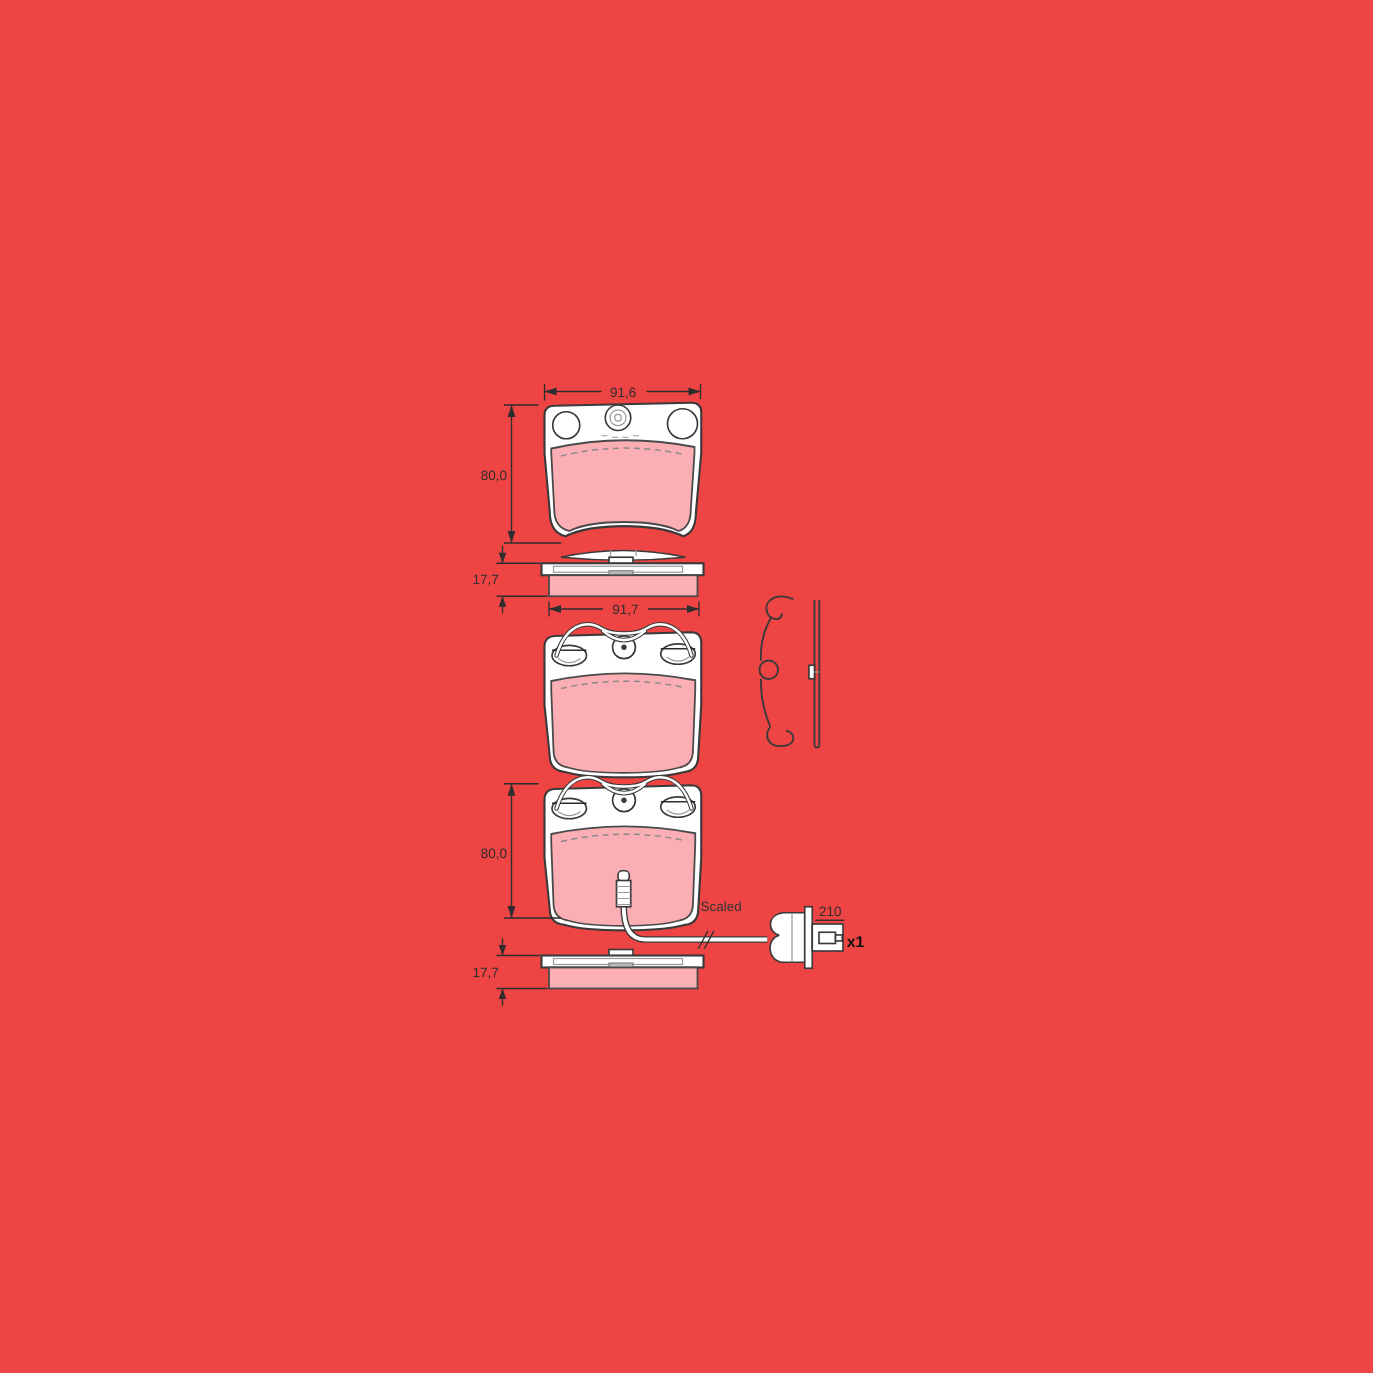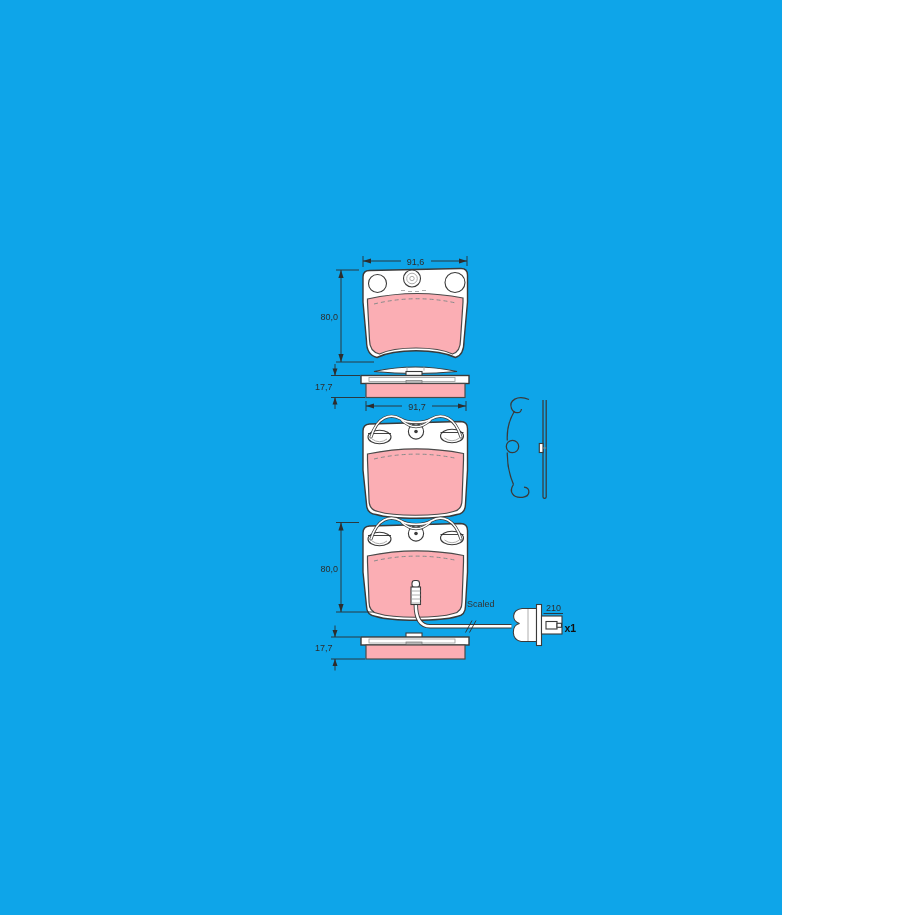--- a/index.html
+++ b/index.html
@@ -1,17 +1,17 @@
 <!DOCTYPE html>
 <html><head>
 <meta charset="utf-8">
 <style>
   html,body { margin:0; padding:0; background:#ffffff; }
   .canvas {
-    position:relative; width:782px; height:915px; background:#0ea5e9;
+    position:relative; width:915px; height:915px; background:#ef4444;
     font-family:"Liberation Sans", sans-serif; overflow:hidden;
   }
   svg { position:absolute; left:0; top:0; }
   .dim {
     font-family:"Liberation Sans", sans-serif;
     font-size:9px; fill:#2d2d2d;
   }
   .note {
     font-family:"Liberation Sans", sans-serif;
     font-size:9px; fill:#333333;

